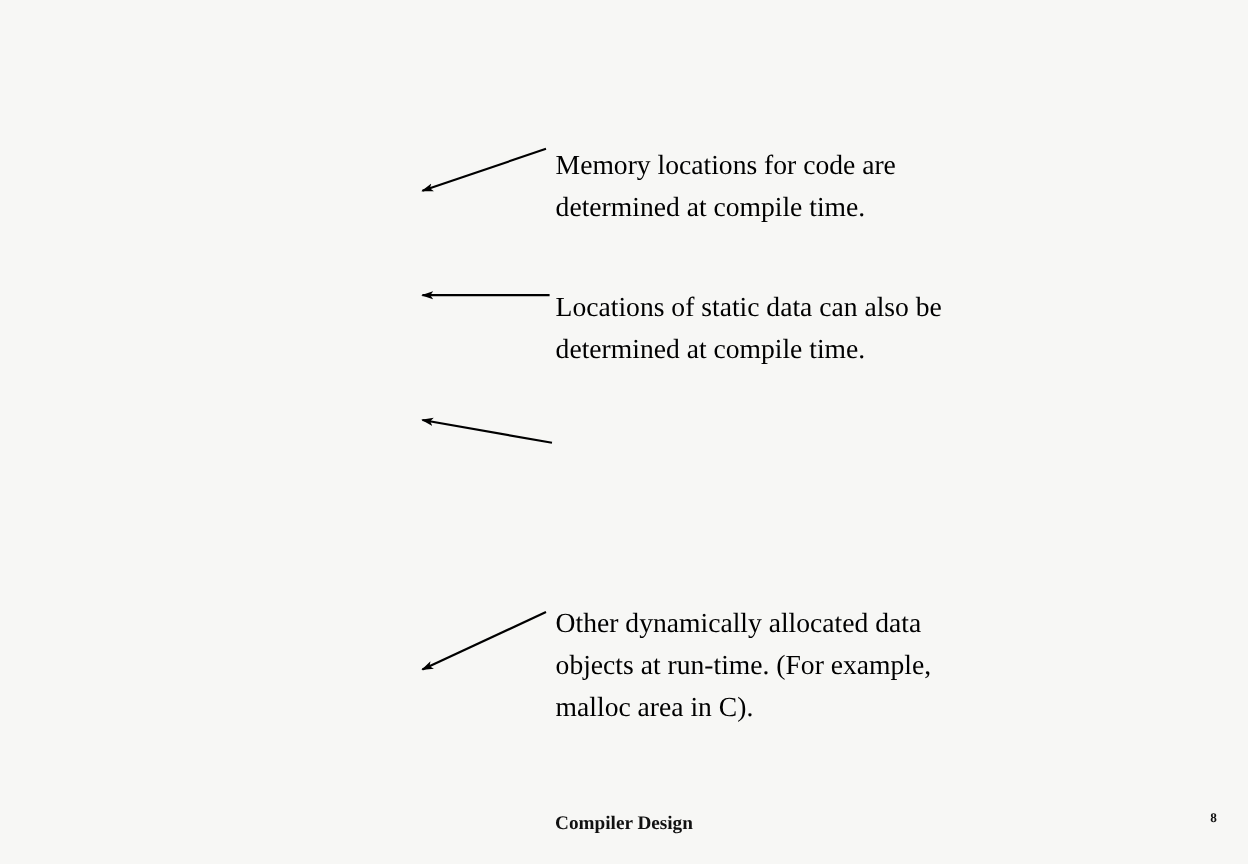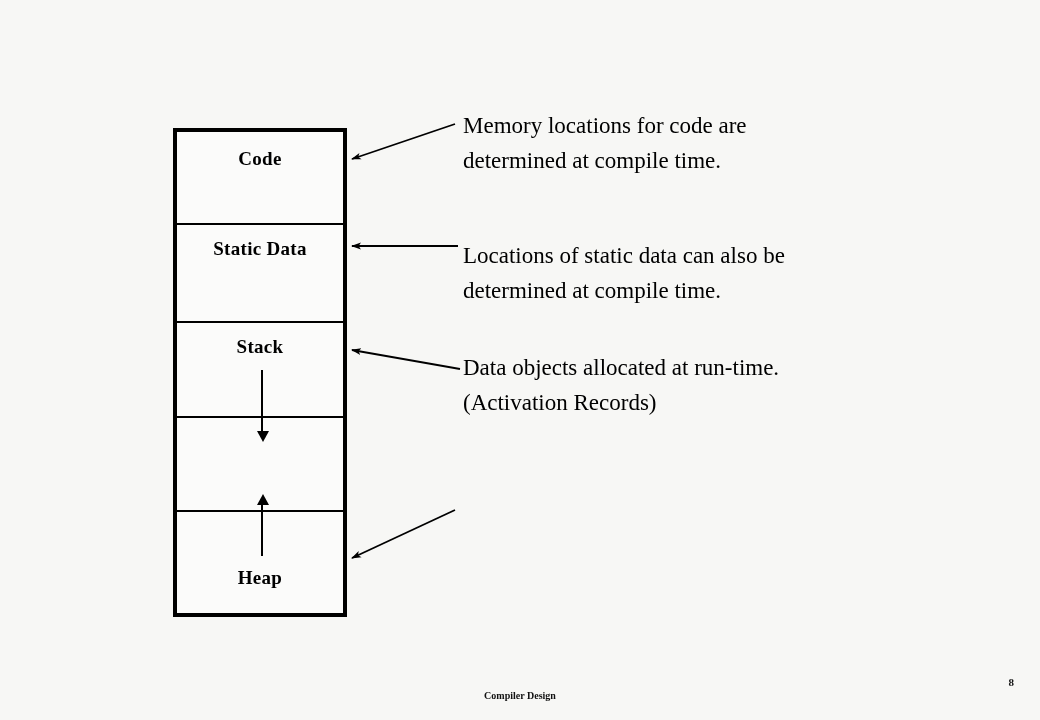--- a/index.html
+++ b/index.html
@@ -108,82 +108,61 @@
     pointer-events: none;
   }
 
   
   .footer-title {
     position: absolute;
     left: 0;
     top: 678px;
     width: 1040px;
     text-align: center;
-    font-size: 10px;
+    font-size: 16px;
     font-weight: bold;
     font-family: "Liberation Serif", serif;
     color: #111;
-    margin-top: 12px;
   }
   .footer-page {
     position: absolute;
     right: 26px;
     top: 676px;
     font-size: 11px;
     font-weight: bold;
     font-family: "Liberation Serif", serif;
     color: #111;
   }
 </style>
 </head>
 <body>
 
 <div class="slide">
 
 
-  <div class="mem-box">
-
-    <div class="divider" style="top:91px;"></div>
-    <div class="divider" style="top:189px;"></div>
-    <div class="divider" style="top:284px;"></div>
-    <div class="divider" style="top:378px;"></div>
-
-    <div class="seg-label" style="top:16px;">Code</div>
-    <div class="seg-label" style="top:106px;">Static Data</div>
-    <div class="seg-label" style="top:204px;">Stack</div>
-    <div class="seg-label" style="top:332px;"></div>
-    <div class="seg-label" style="top:435px;">Heap</div>
-
-    <div class="v-arrow down" style="top:238px; height:62px;">
-      <span class="head"></span>
-    </div>
-
-    <div class="v-arrow up" style="top:372px; height:52px;">
-      <span class="head"></span>
-    </div>
-  </div>
 
   <svg class="leaders" viewBox="0 0 1040 720">
     <defs>
       <marker id="ah" markerWidth="11" markerHeight="11" refX="9" refY="4" orient="auto" markerUnits="userSpaceOnUse">
         <path d="M10,4 L0,0.6 L2.4,4 L0,7.4 Z" fill="#000"></path>
       </marker>
     </defs>
     <line x1="455" y1="124" x2="352" y2="159" stroke="#000" stroke-width="1.8" marker-end="url(#ah)"></line>
     <line x1="458" y1="246" x2="352" y2="246" stroke="#000" stroke-width="1.8" marker-end="url(#ah)"></line>
     <line x1="460" y1="369" x2="352" y2="350" stroke="#000" stroke-width="1.8" marker-end="url(#ah)"></line>
     <line x1="455" y1="510" x2="352" y2="558" stroke="#000" stroke-width="1.8" marker-end="url(#ah)"></line>
   </svg>
 
-  <div class="callout" style="left:463px; top:108px; width:470px;">Memory locations for code are
+  <div class="callout" style="left:463px; top:120px; width:470px;">Memory locations for code are
 determined at compile time.</div>
 
   <div class="callout" style="left:463px; top:238px; width:470px;">Locations of static data can also be
 determined at compile time.</div>
 
-  <div class="callout" style="left:463px; top:350px; width:470px;">Data objects allocated at run-time.
-(Activation Records)</div>
 
+  <div class="callout" style="left:463px; top:502px; width:470px;">Other dynamically allocated data
+objects at run-time.  (For example,
+malloc area in C).</div>
 
   <div class="footer-title">Compiler Design</div>
   <div class="footer-page">8</div>
 
 </div>
 
 </body></html>

